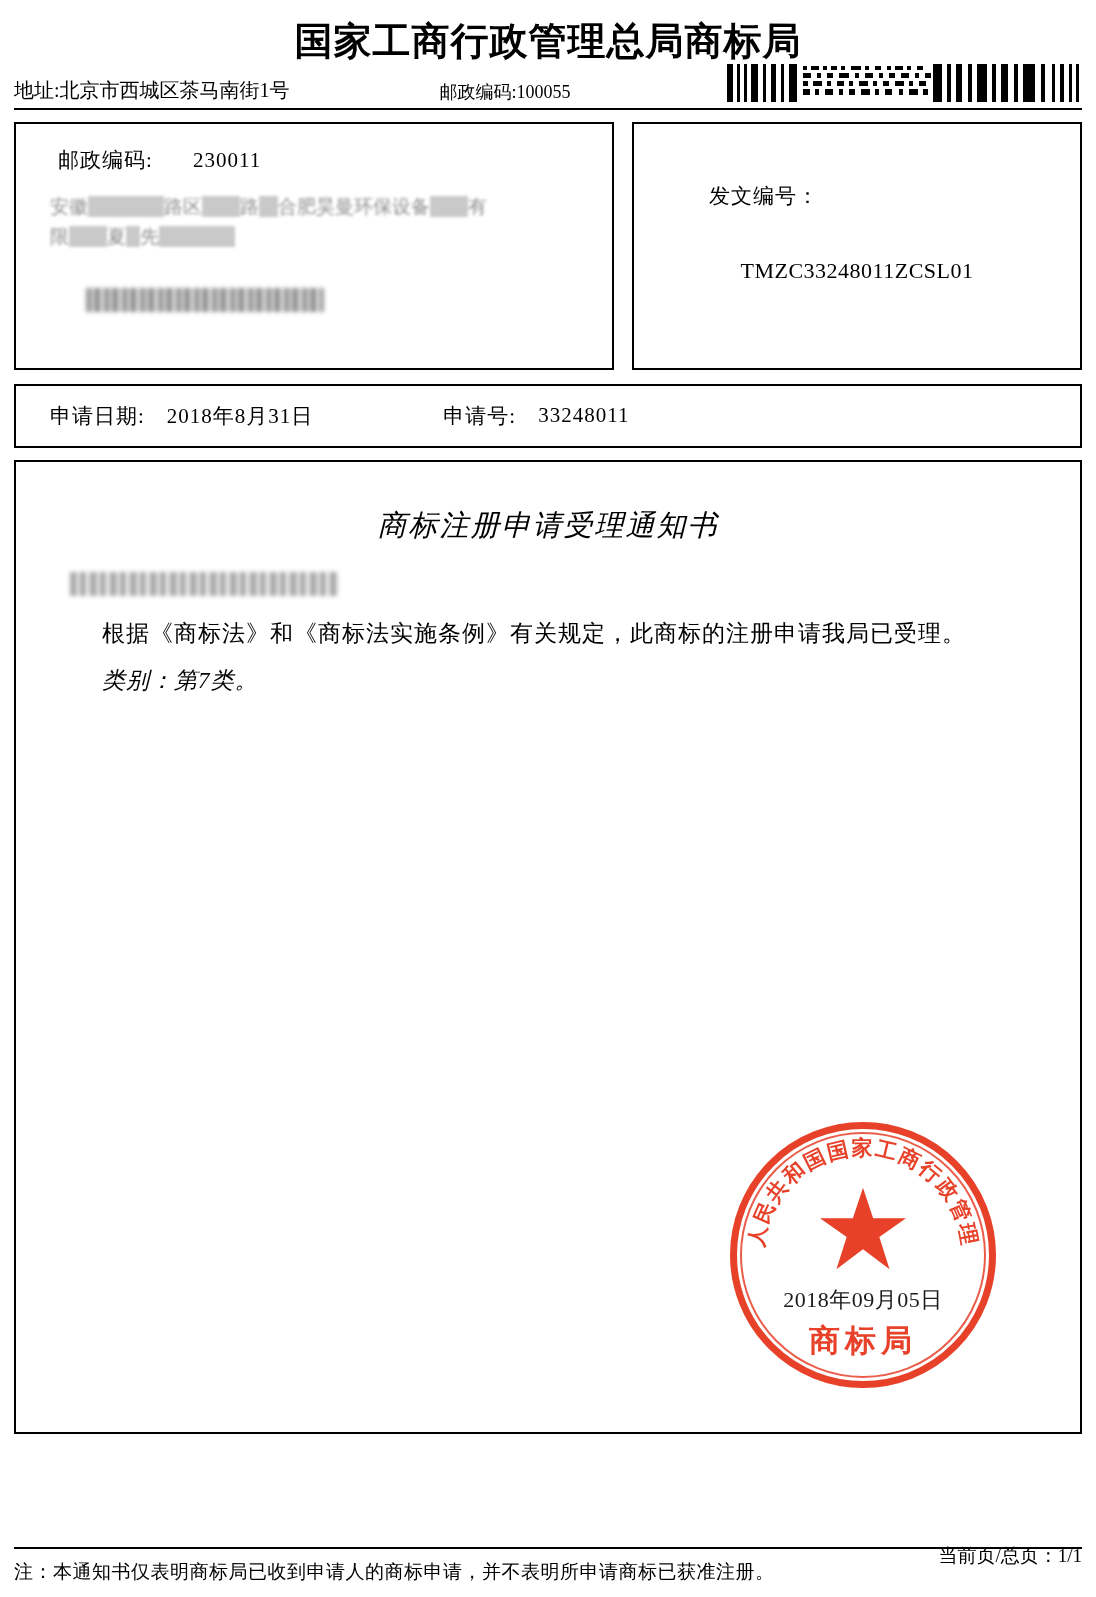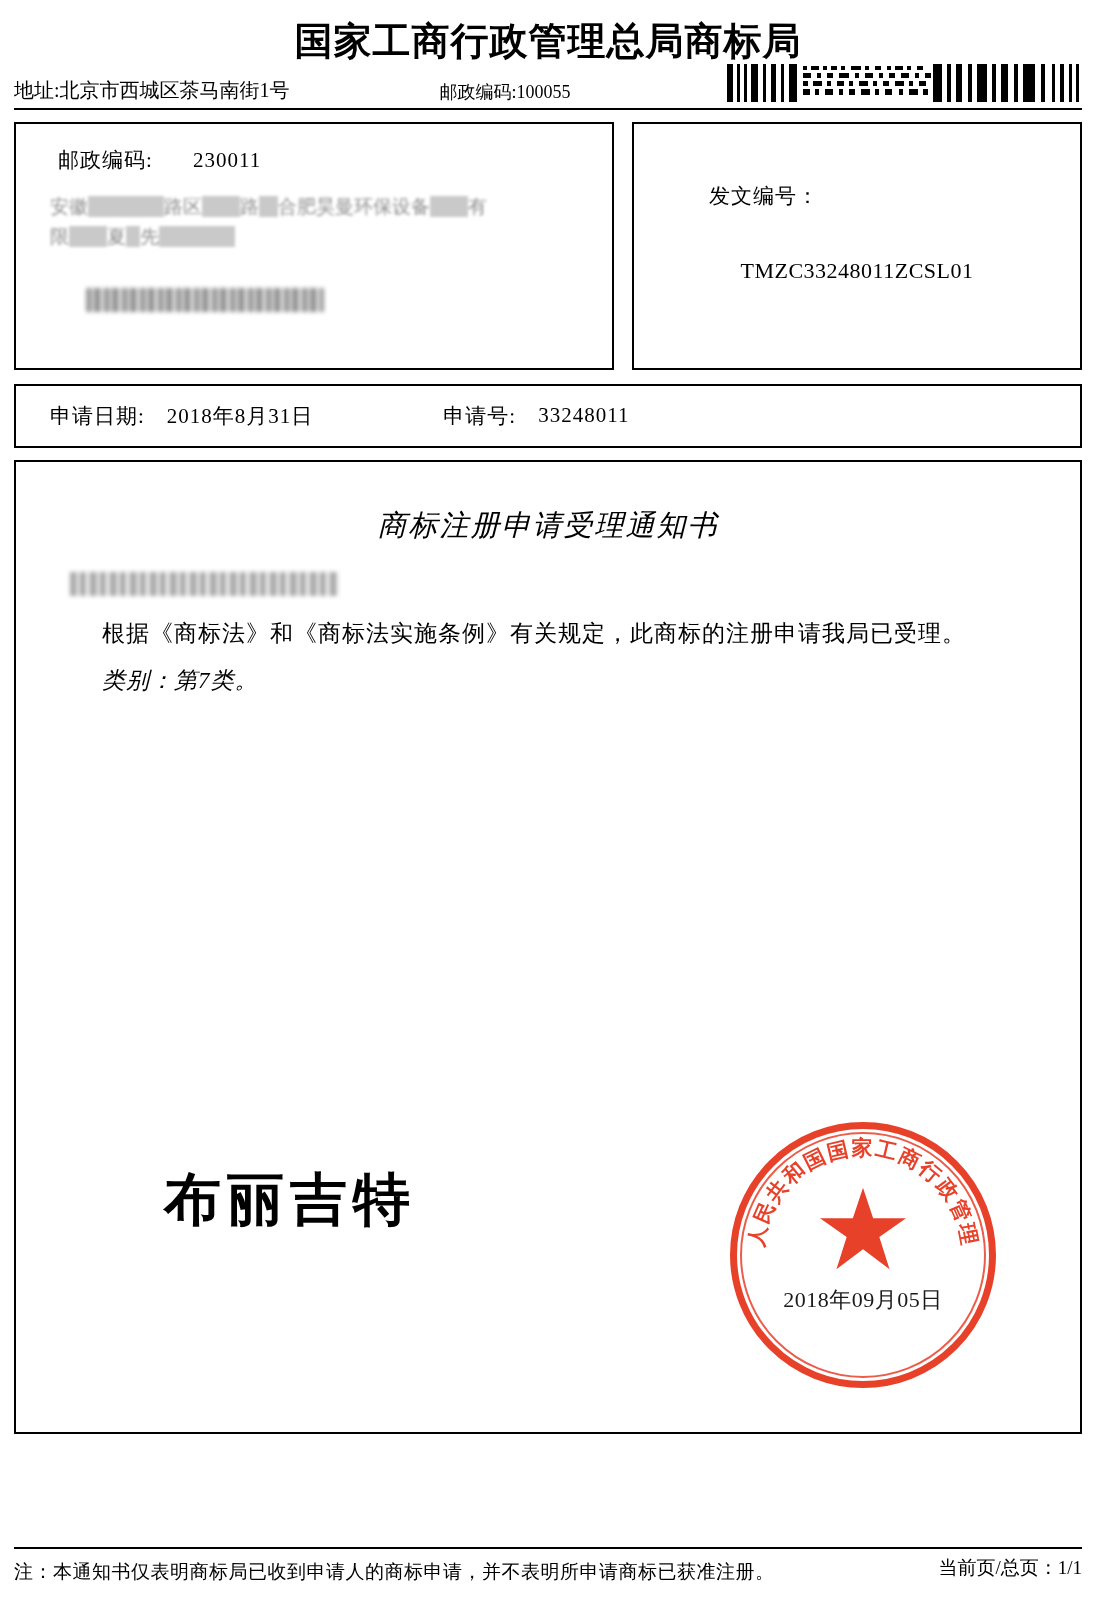--- a/index.html
+++ b/index.html
@@ -280,21 +280,21 @@
   .footnote {
     position: absolute;
     left: 14px;
     bottom: 12px;
     font-size: 19px;
     letter-spacing: .5px;
   }
   .pageno {
     position: absolute;
     right: 14px;
-    bottom: 16px;
+    bottom: 28px;
     font-size: 19px;
   }
 </style>
 </head>
 <body>
 
 <div class="page">
 
   <div class="doc-title">国家工商行政管理总局商标局</div>
 
@@ -409,34 +409,34 @@
   </div>
 
   <div class="body-box">
     <div class="body-title">商标注册申请受理通知书</div>
 
     <div class="recipient-redact"></div>
 
     <div class="para">根据《商标法》和《商标法实施条例》有关规定，此商标的注册申请我局已受理。</div>
     <div class="para tight">类别：第7类。</div>
 
-    <div class="mark-text">布丽吉特</div>
 
     <div class="seal">
       <div class="seal-ring"></div>
       <div class="seal-ring-inner"></div>
       <svg class="seal-arc" viewBox="0 0 266 266">
         <defs>
           <path id="arcpath" d="M 33,133 A 100,100 0 1 1 233,133"></path>
         </defs>
         <text>
           <textPath href="#arcpath" startOffset="50%" text-anchor="middle">中华人民共和国国家工商行政管理总局</textPath>
         </text>
       </svg>
       <div class="star"></div>
+      <div class="seal-bottom">商标局</div>
       <div class="seal-date">2018年09月05日</div>
     </div>
   </div>
 
   <div class="hr-bottom"></div>
   <div class="footnote">注：本通知书仅表明商标局已收到申请人的商标申请，并不表明所申请商标已获准注册。</div>
   <div class="pageno">当前页/总页：1/1</div>
 
 </div>
 

